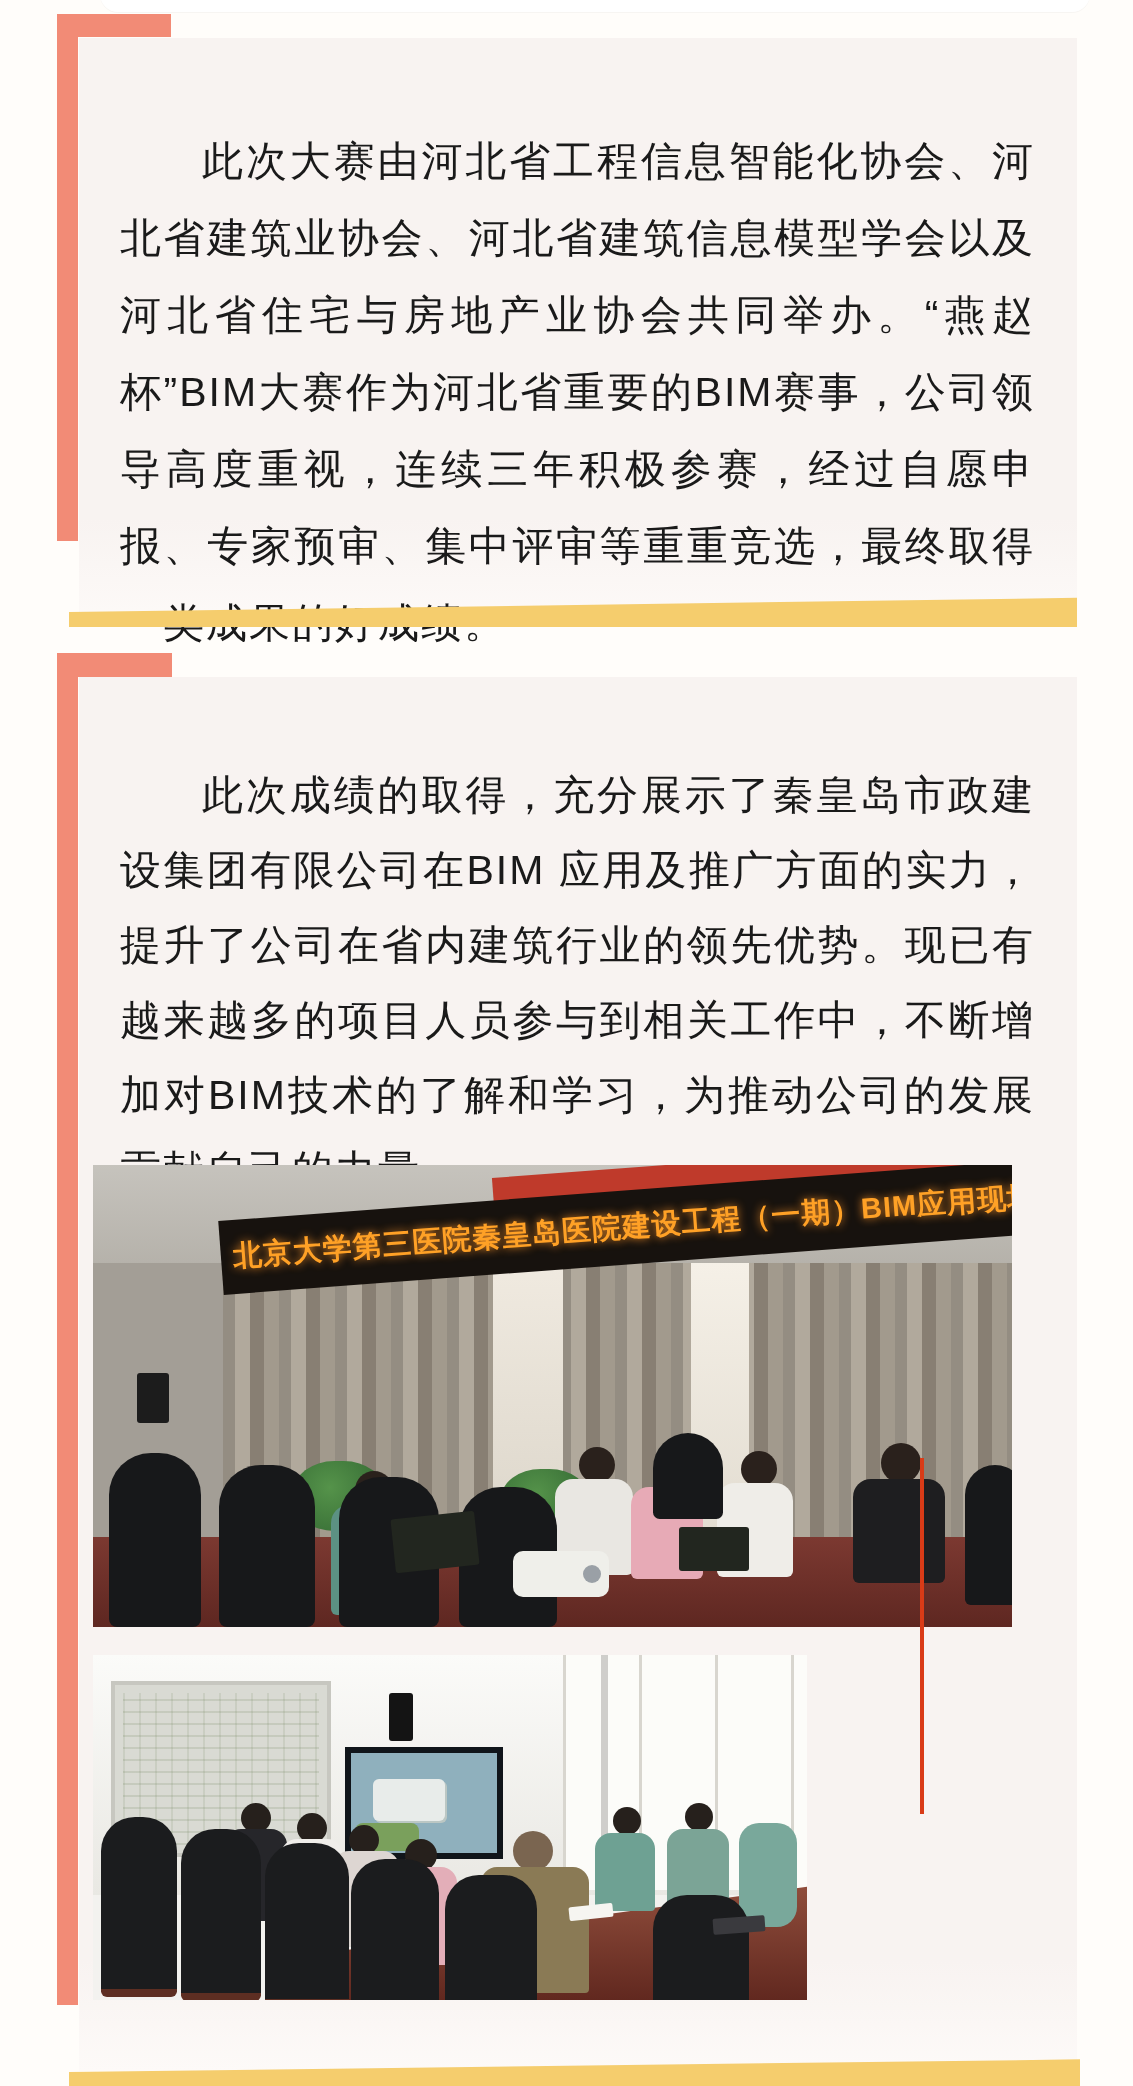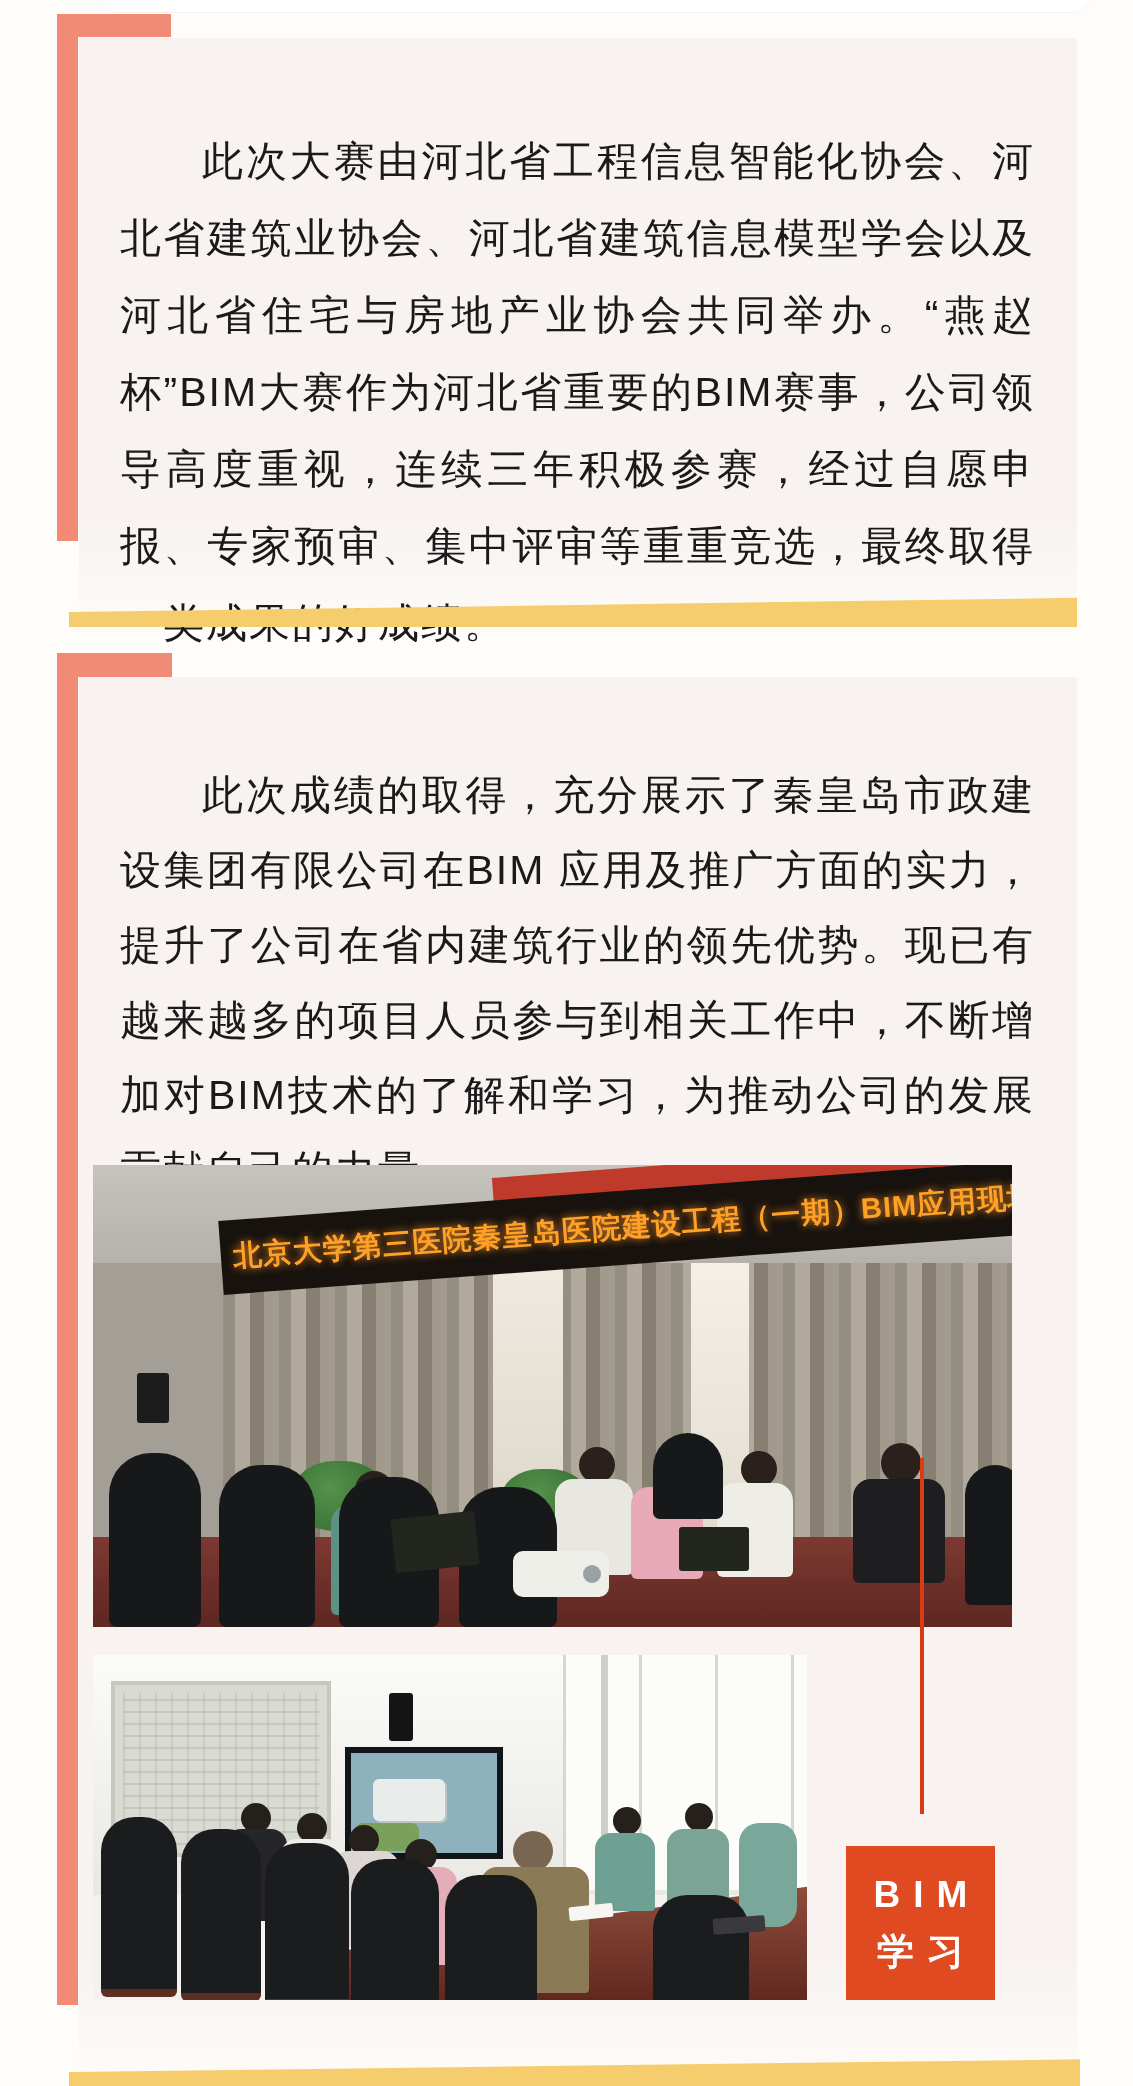--- a/index.html
+++ b/index.html
@@ -178,20 +178,16 @@
     <div class="abs p2-chair" style="left:172px;top:188px;width:84px;height:156px;"></div>
     <div class="abs p2-chair" style="left:258px;top:204px;width:88px;height:142px;"></div>
     <div class="abs p2-chair" style="left:352px;top:220px;width:92px;height:128px;"></div>
     <div class="abs p2-chair" style="left:560px;top:240px;width:96px;height:105px;"></div>
 
     <div class="abs p2-paper" style="left:476px;top:250px;width:44px;height:14px;transform:rotate(-6deg);"></div>
     <div class="abs p2-paper" style="left:620px;top:262px;width:52px;height:16px;transform:rotate(-4deg);background:#3A3A3E;"></div>
   </div>
 
   <div class="abs red-line"></div>
-  <div class="abs badge">
-    <div>BIM</div>
-    <div>学习</div>
-  </div>
 
   <div class="abs ribbon rib2"></div>
 
 </div>
 
 </body></html>

